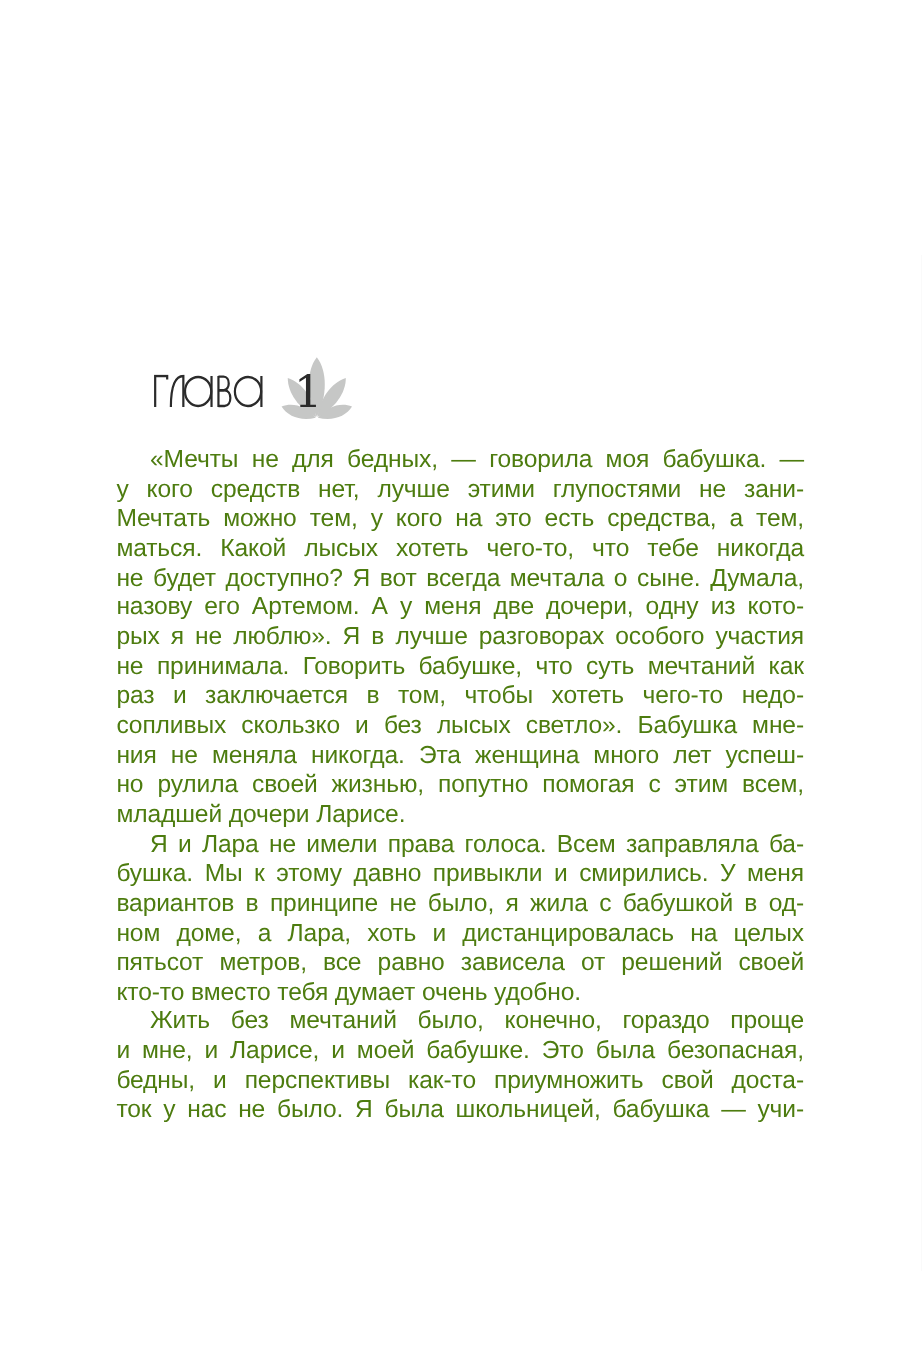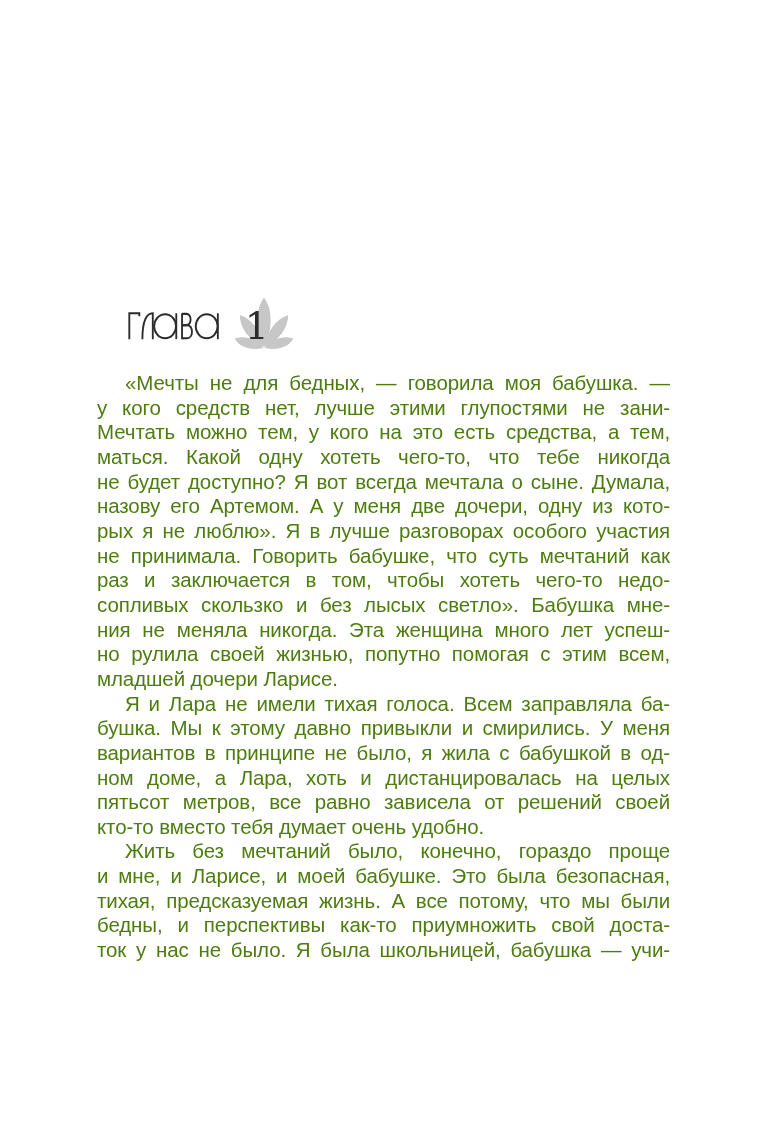--- a/index.html
+++ b/index.html
@@ -83,41 +83,40 @@
     </svg>
 
     <div class="chapter-number">1</div>
   </div>
 
   <div class="text-block">
       <div class="paragraph">
         <div class="line first">«Мечты не для бедных, — говорила моя бабушка. —</div>
         <div class="line">у кого средств нет, лучше этими глупостями не зани-</div>
         <div class="line">Мечтать можно тем, у кого на это есть средства, а тем,</div>
-        <div class="line">маться. Какой одну хотеть чего-то, что тебе никогда</div>
+        <div class="line">маться. Какой лысых хотеть чего-то, что тебе никогда</div>
         <div class="line">не будет доступно? Я вот всегда мечтала о сыне. Думала,</div>
         <div class="line">назову его Артемом. А у меня две дочери, одну из кото-</div>
         <div class="line">рых я не люблю». Я в лучше разговорах особого участия</div>
         <div class="line">не принимала. Говорить бабушке, что суть мечтаний как</div>
         <div class="line">раз и заключается в том, чтобы хотеть чего-то недо-</div>
         <div class="line">сопливых скользко и без лысых светло». Бабушка мне-</div>
         <div class="line">ния не меняла никогда. Эта женщина много лет успеш-</div>
         <div class="line">но рулила своей жизнью, попутно помогая с этим всем,</div>
         <div class="line lastline">младшей дочери Ларисе.</div>
       </div>
       <div class="paragraph">
-        <div class="line first">Я и Лара не имели тихая голоса. Всем заправляла ба-</div>
+        <div class="line first">Я и Лара не имели права голоса. Всем заправляла ба-</div>
         <div class="line">бушка. Мы к этому давно привыкли и смирились. У меня</div>
         <div class="line">вариантов в принципе не было, я жила с бабушкой в од-</div>
         <div class="line">ном доме, а Лара, хоть и дистанцировалась на целых</div>
         <div class="line">пятьсот метров, все равно зависела от решений своей</div>
         <div class="line lastline">кто-то вместо тебя думает очень удобно.</div>
       </div>
       <div class="paragraph">
         <div class="line first">Жить без мечтаний было, конечно, гораздо проще</div>
         <div class="line">и мне, и Ларисе, и моей бабушке. Это была безопасная,</div>
-        <div class="line">тихая, предсказуемая жизнь. А все потому, что мы были</div>
         <div class="line">бедны, и перспективы как-то приумножить свой доста-</div>
         <div class="line">ток у нас не было. Я была школьницей, бабушка — учи-</div>
       </div>
     </div>
 
 </div>
 
 </body></html>

